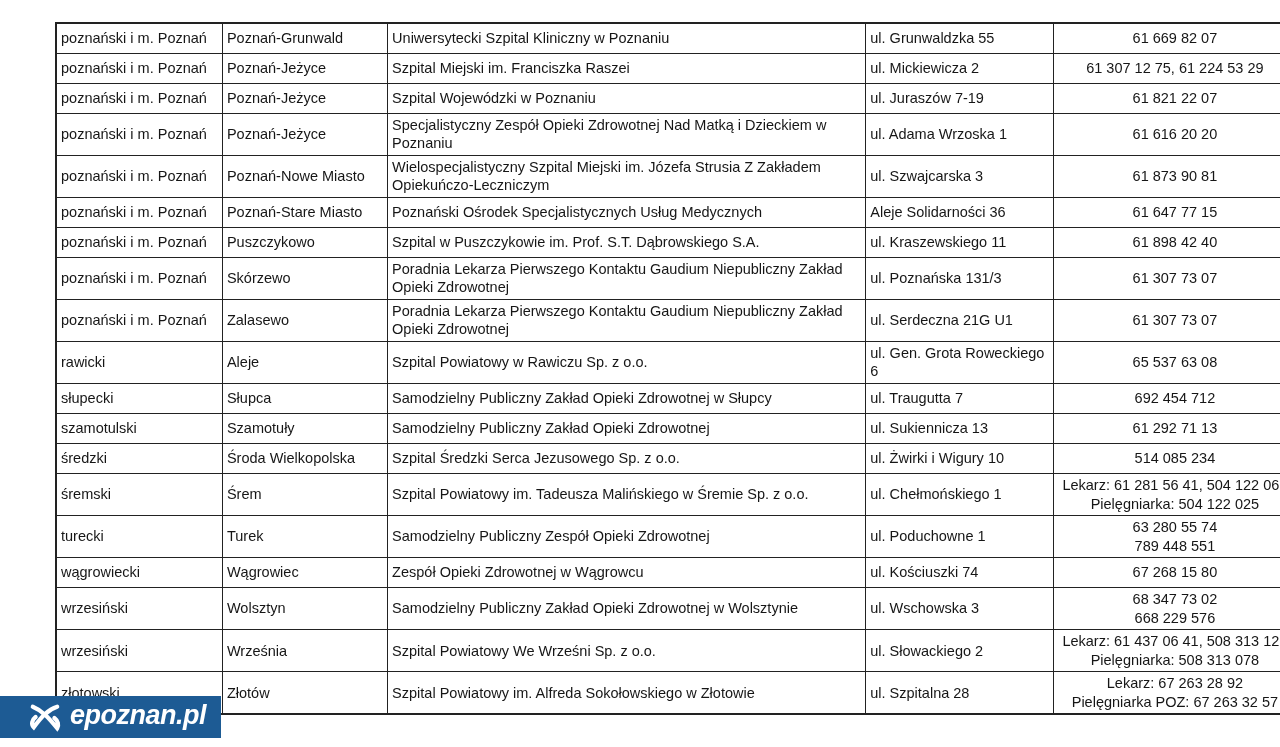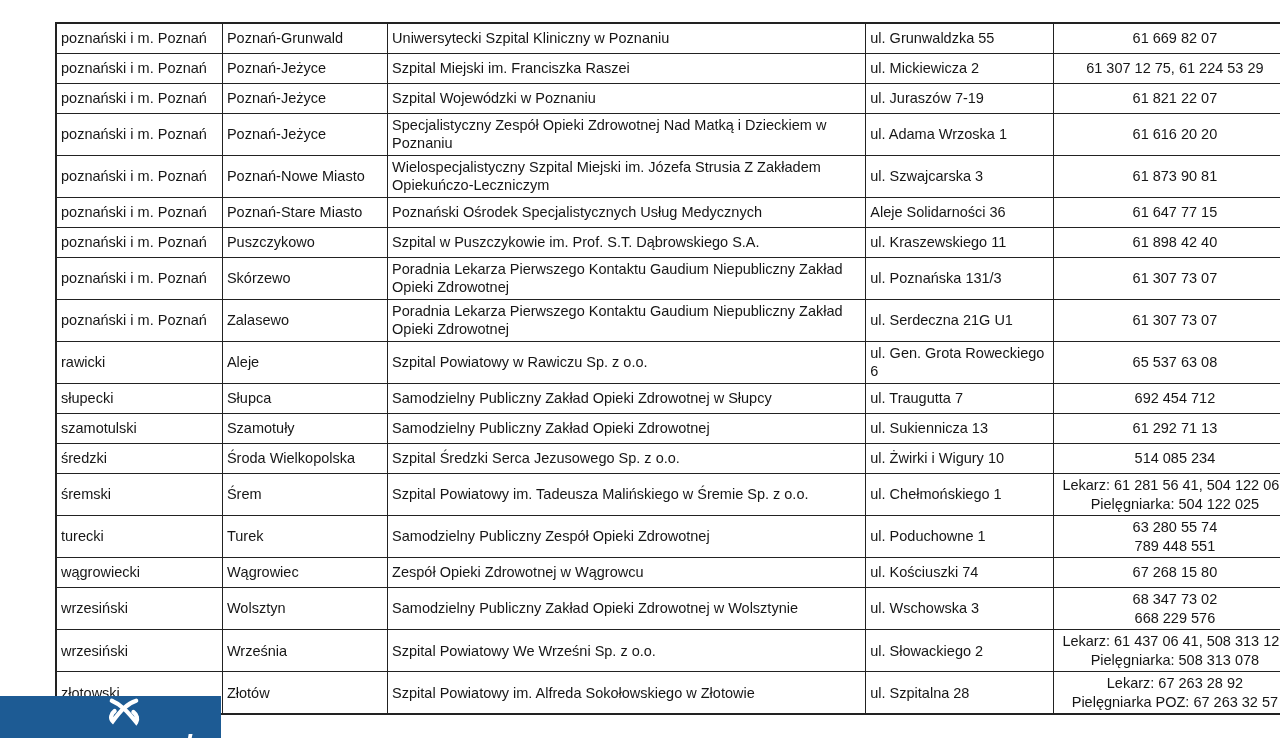--- a/index.html
+++ b/index.html
@@ -35,21 +35,20 @@
     position:absolute;
     left:0px;top:696px;
     width:221px;height:42px;
     background:#1d5b94;
     display:flex;
     align-items:center;
     gap:6px;
     padding-left:26px;
     box-sizing:border-box;
     z-index:5;
-    flex-direction:column;
   }
   .logo-mark{width:38px;height:30px;flex:0 0 auto;}
   .logo-text{
     color:#ffffff;
     font-size:27px;
     font-weight:700;
     font-style:italic;
     letter-spacing:-0.5px;
     line-height:1;
     padding-bottom:3px;

